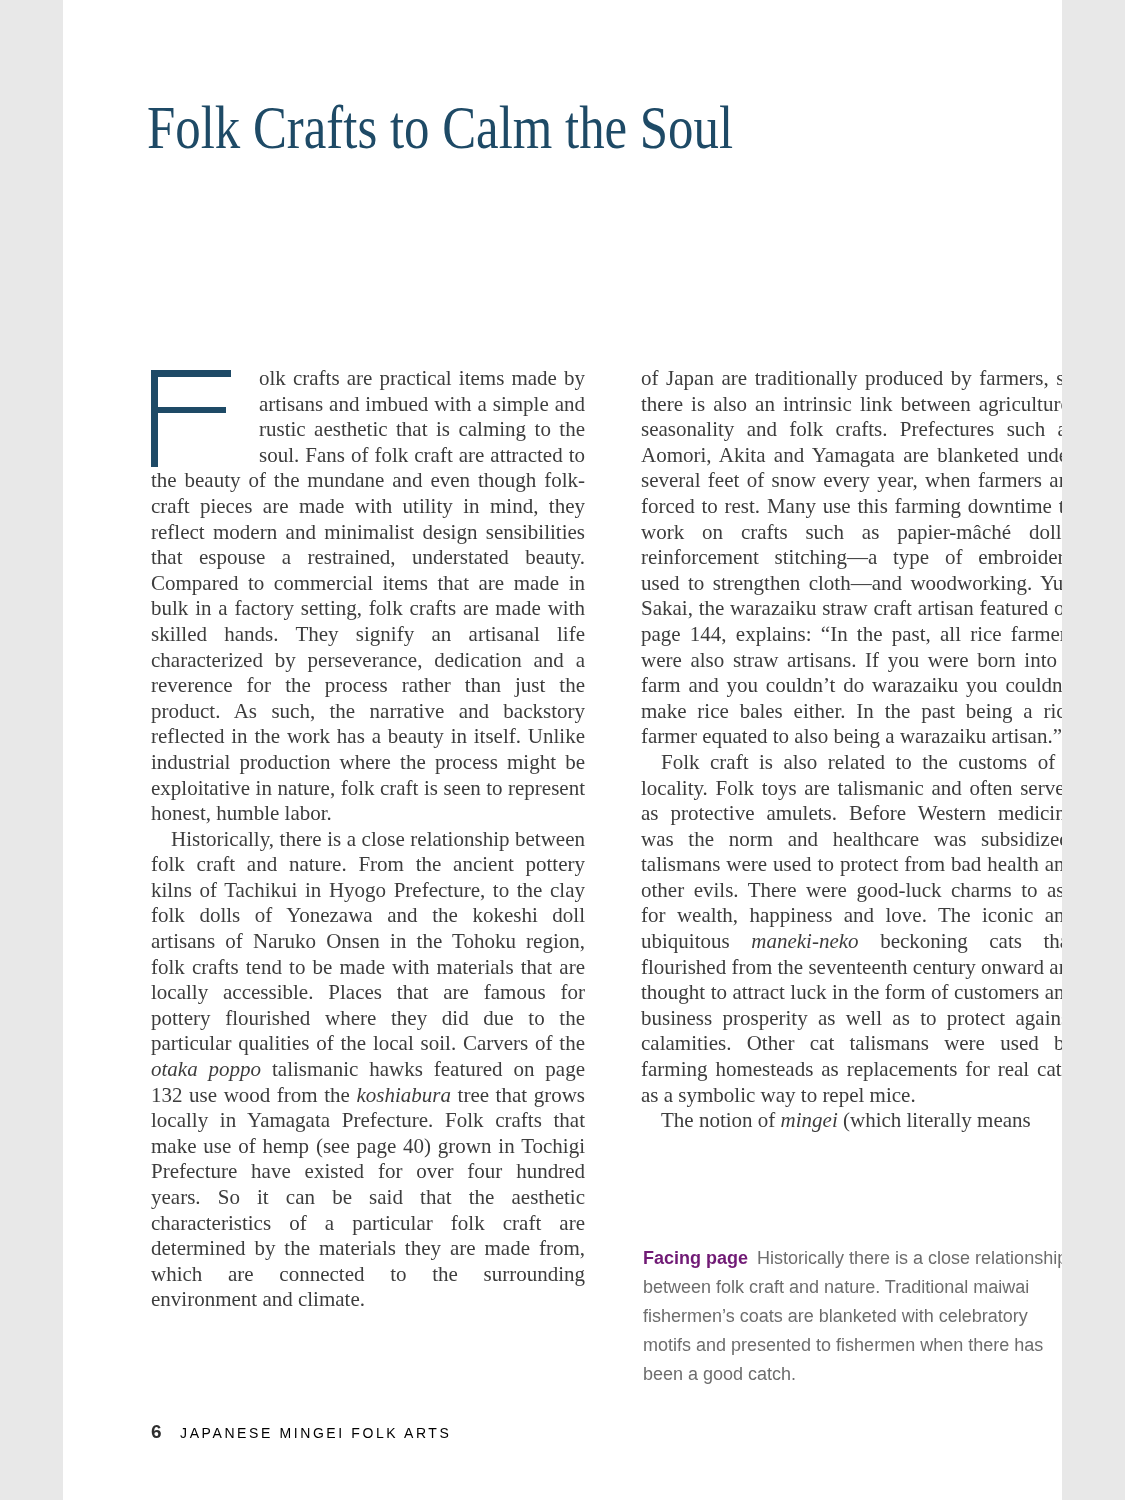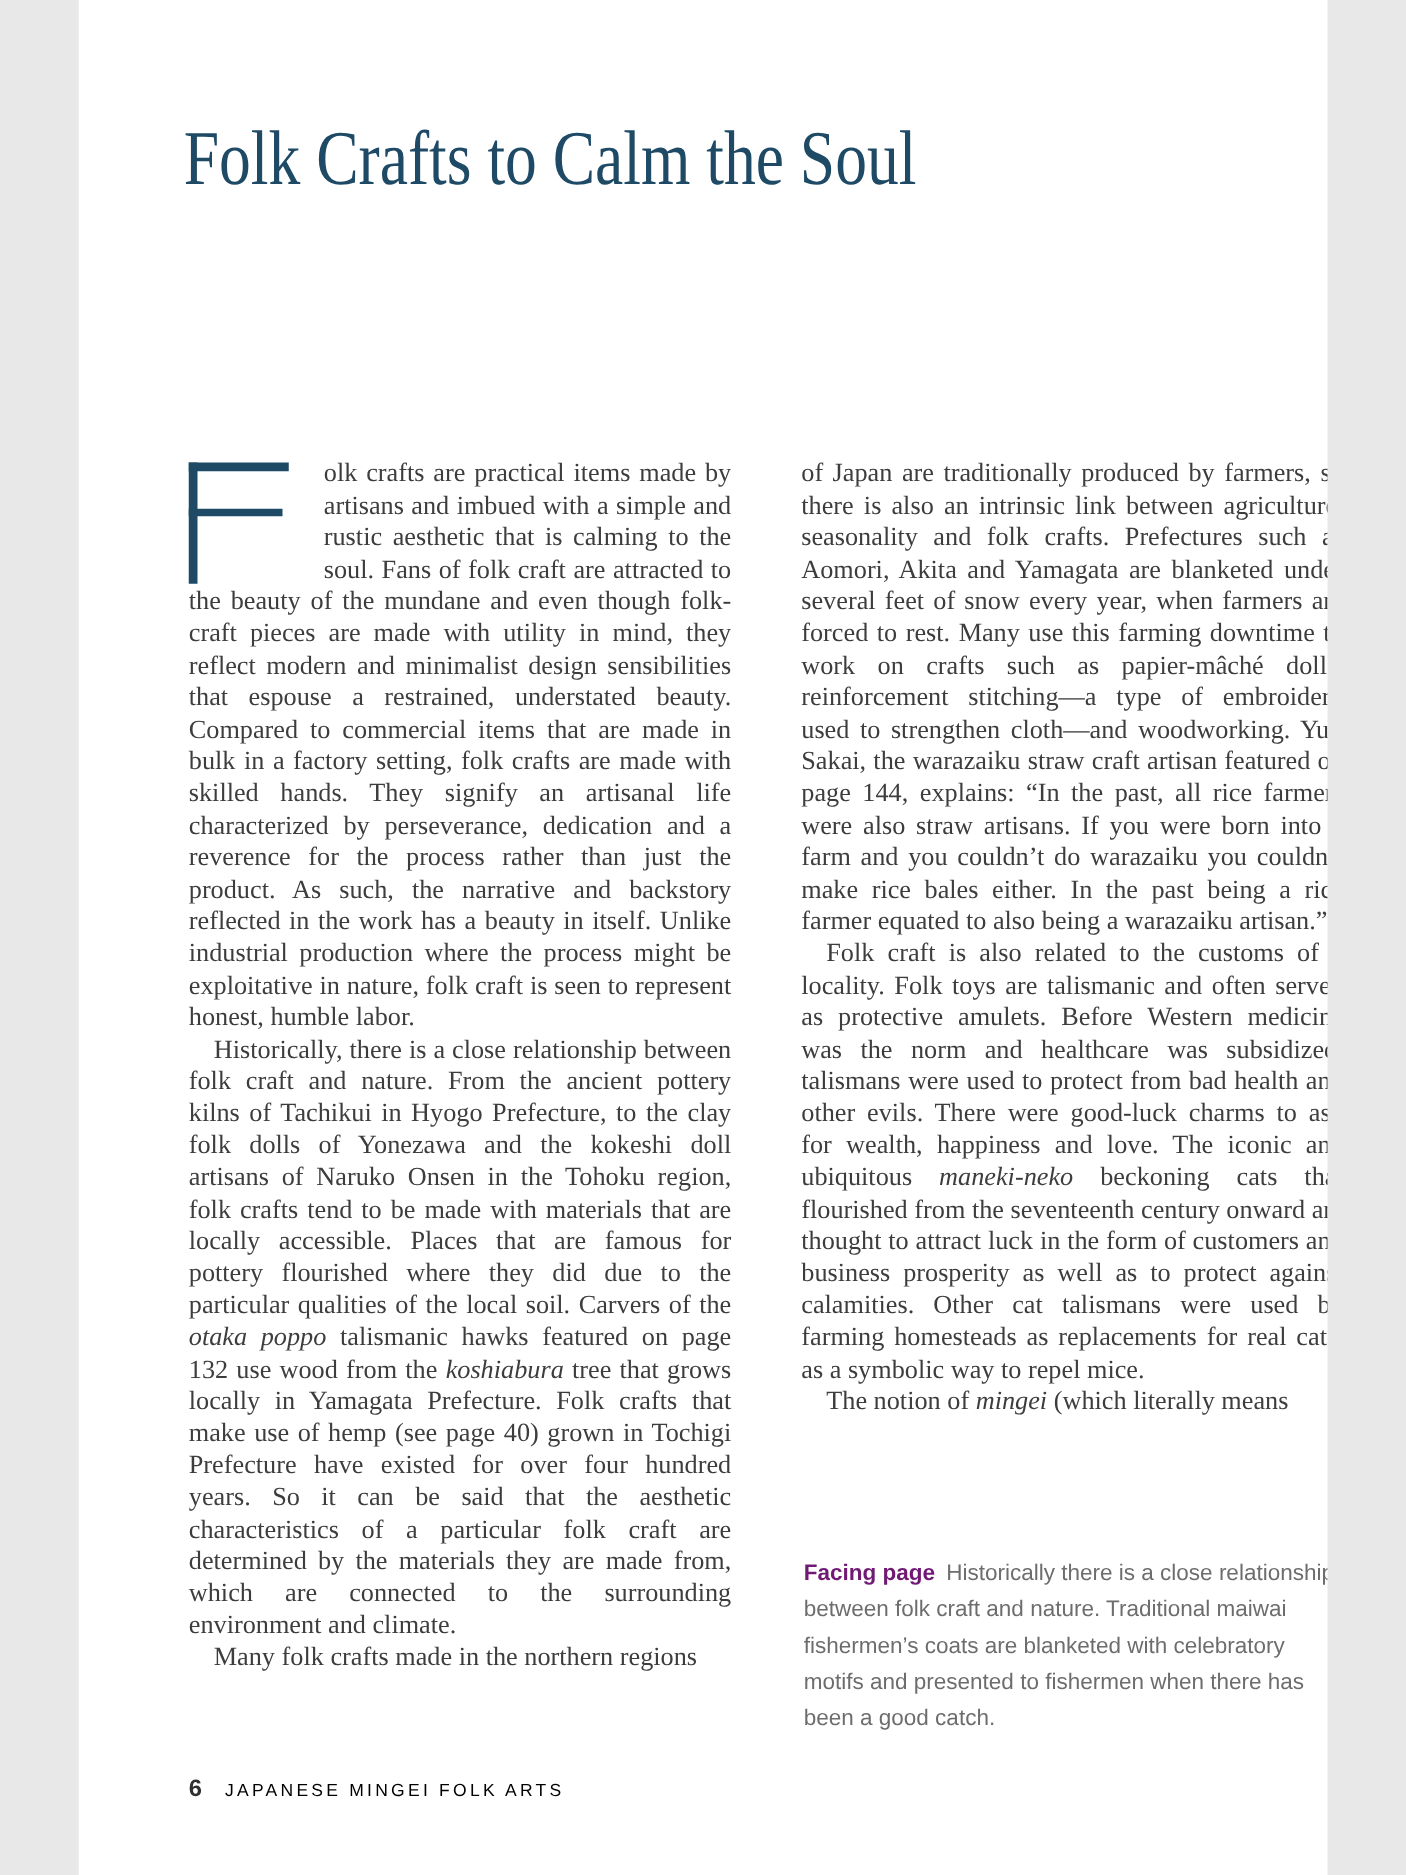--- a/index.html
+++ b/index.html
@@ -56,21 +56,20 @@
   <h1 class="title">Folk Crafts to Calm the Soul</h1>
 
   <div class="columns">
     <div class="col">
         <p><span class="dropcap">
             <b class="dc-stem"></b>
             <b class="dc-arm-top"></b>
             <b class="dc-arm-mid"></b>
           </span><span>olk crafts are practical items made by artisans and imbued with a simple and rustic aesthetic that is calming to the soul. Fans of folk craft are attracted to the beauty of the mundane and even though folk-craft pieces are made with utility in mind, they reflect modern and minimalist design sensibilities that espouse a restrained, understated beauty. Compared to commercial items that are made in bulk in a factory setting, folk crafts are made with skilled hands. They signify an artisanal life characterized by perseverance, dedication and a reverence for the process rather than just the product. As such, the narrative and backstory reflected in the work has a beauty in itself. Unlike industrial production where the process might be exploitative in nature, folk craft is seen to represent honest, humble labor.</span></p>
         <p class="indent"><span>Historically, there is a close relationship between folk craft and nature. From the ancient pottery kilns of Tachikui in Hyogo Prefecture, to the clay folk dolls of Yonezawa and the kokeshi doll artisans of Naruko Onsen in the Tohoku region, folk crafts tend to be made with materials that are locally accessible. Places that are famous for pottery flourished where they did due to the particular qualities of the local soil. Carvers of the </span><span class="it">otaka poppo</span><span> talismanic hawks featured on page 132 use wood from the </span><span class="it">koshiabura</span><span> tree that grows locally in Yamagata Prefecture. Folk crafts that make use of hemp (see page 40) grown in Tochigi Prefecture have existed for over four hundred years. So it can be said that the aesthetic characteristics of a particular folk craft are determined by the materials they are made from, which are connected to the surrounding environment and climate.</span></p>
-        <p class="indent"><span>Many folk crafts made in the northern regions</span></p>
       </div>
     <div class="col">
         <p><span>of Japan are traditionally produced by farmers, so there is also an intrinsic link between agriculture, seasonality and folk crafts. Prefectures such as Aomori, Akita and Yamagata are blanketed under several feet of snow every year, when farmers are forced to rest. Many use this farming downtime to work on crafts such as papier-mâché dolls, reinforcement stitching—a type of embroidery used to strengthen cloth—and woodworking. Yuji Sakai, the warazaiku straw craft artisan featured on page 144, explains: “In the past, all rice farmers were also straw artisans. If you were born into a farm and you couldn’t do warazaiku you couldn’t make rice bales either. In the past being a rice farmer equated to also being a warazaiku artisan.”</span></p>
         <p class="indent"><span>Folk craft is also related to the customs of a locality. Folk toys are talismanic and often served as protective amulets. Before Western medicine was the norm and healthcare was subsidized, talismans were used to protect from bad health and other evils. There were good-luck charms to ask for wealth, happiness and love. The iconic and ubiquitous </span><span class="it">maneki-neko</span><span> beckoning cats that flourished from the seventeenth century onward are thought to attract luck in the form of customers and business prosperity as well as to protect against calamities. Other cat talismans were used by farming homesteads as replacements for real cats, as a symbolic way to repel mice.</span></p>
         <p class="indent"><span>The notion of </span><span class="it">mingei</span><span> (which literally means</span></p>
       </div>
   </div>
 
   <p class="caption">
     <span class="caption-label">Facing page</span><span class="caption-text">Historically there is a close relationship between folk craft and nature. Traditional maiwai fishermen’s coats are blanketed with celebratory motifs and presented to fishermen when there has been a good catch.</span>

